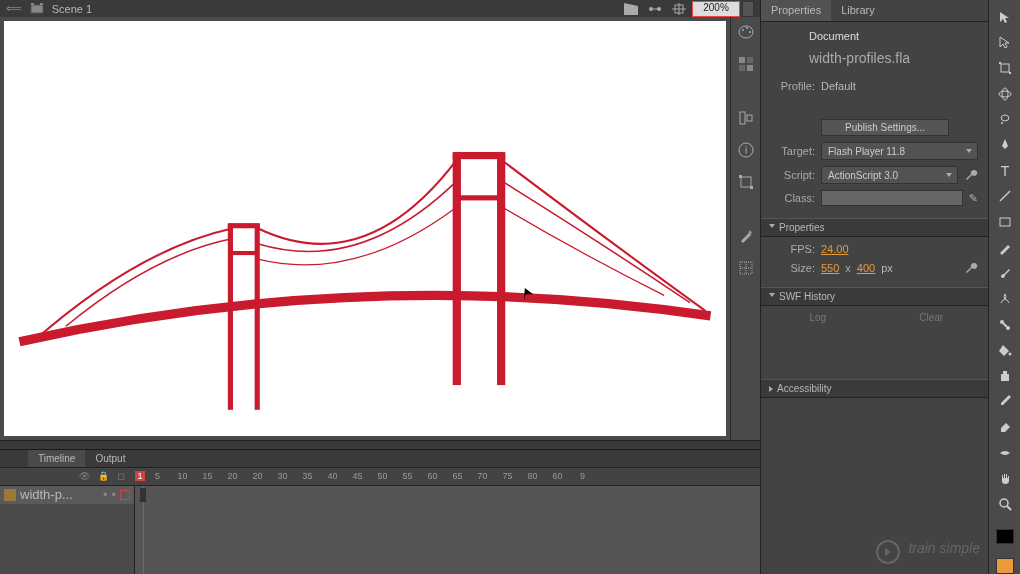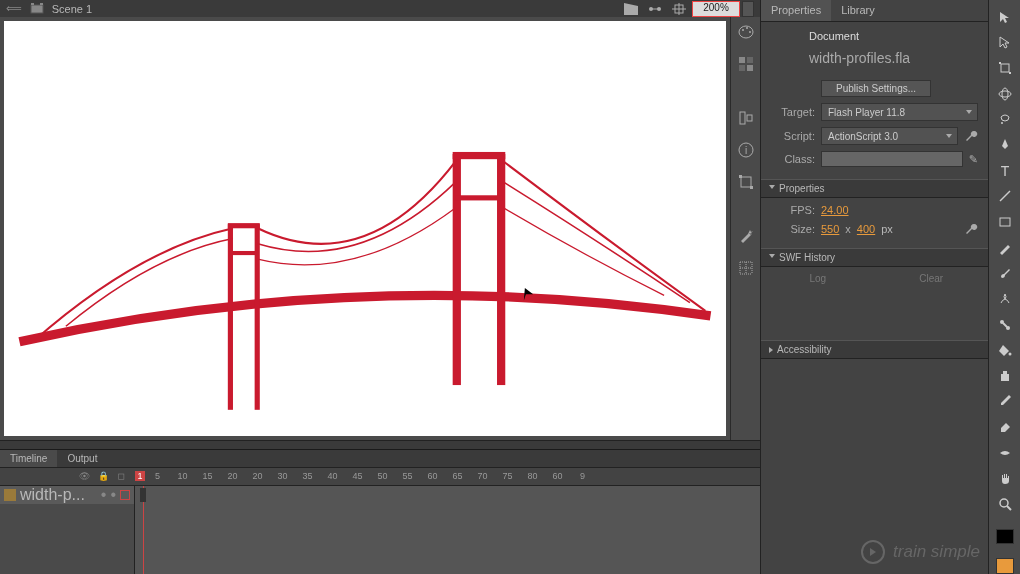--- a/index.html
+++ b/index.html
@@ -36,57 +36,57 @@
 
 .section-head { background: #3a3a3a; padding: 3px 8px; font-size: 10px; border-top: 1px solid #555; border-bottom: 1px solid #222; display: flex; align-items: center; gap: 4px; }
 .tri { width: 0; height: 0; border-left: 4px solid #aaa; border-top: 3px solid transparent; border-bottom: 3px solid transparent; display: inline-block; }
 .tri.open { border-left: none; border-top: 4px solid #aaa; border-left: 3px solid transparent; border-right: 3px solid transparent; }
 
 .prop-body { padding: 6px 10px; font-size: 11px; }
 .prow { display: flex; align-items: center; margin-bottom: 6px; gap: 6px; }
 .plabel { width: 44px; text-align: right; color: #aaa; }
 .pval-dd { flex: 1; background: #525252; border: 1px solid #333; padding: 2px 6px; height: 18px; font-size: 10px; color: #ccc; display: flex; align-items: center; position: relative; }
 .pval-dd::after { content: ""; position: absolute; right: 5px; top: 6px; border-left: 3px solid transparent; border-right: 3px solid transparent; border-top: 4px solid #aaa; }
-.btn { background: #555; border: 1px solid #333; padding: 2px 14px; font-size: 10px; color: #ccc; }
+.btn { background: #555; border: 1px solid #333; padding: 2px 23px; font-size: 10px; color: #ccc; margin-top: 21px; }
 .orange { color: #e89a3c; text-decoration: underline; }
 .input-bar { flex: 1; height: 16px; background: #666; border: 1px solid #333; }
 .wrench { width: 14px; height: 14px; }
 .size-x { color: #aaa; }
 .swatch { width: 22px; height: 14px; background: #fff; border: 1px solid #333; }
 
 .swf-body { display: flex; padding: 4px 0; }
 .swf-btn { flex: 1; text-align: center; color: #777; font-size: 10px; padding: 2px; }
 
 .panel-fill { flex: 1; }
 
 .toolbar-col { width: 32px; background: #4a4a4a; border-left: 1px solid #222; display: flex; flex-direction: column; align-items: center; padding-top: 6px; gap: 4px; }
 .tool { width: 24px; height: 22px; display: flex; align-items: center; justify-content: center; color: #ccc; cursor: pointer; }
 .tspacer { height: 6px; }
 .color-sw { width: 18px; height: 16px; border: 1px solid #333; }
 
 .bottom-panel { height: 145px; background: #3a3a3a; border-top: 1px solid #1a1a1a; display: flex; flex-direction: column; }
 .bp-tabs { height: 18px; display: flex; border-bottom: 1px solid #222; }
 .bp-tab { padding: 3px 10px; font-size: 10px; }
-.bp-tab.active { background: #4a4a4a; }
+.bp-tab.active { background: #4a4a4a; margin-left: 28px; }
 .tl-head { height: 18px; display: flex; background: #434343; border-bottom: 1px solid #222; }
 .layer-head { width: 135px; display: flex; justify-content: flex-end; align-items: center; gap: 8px; padding-right: 10px; }
 .layer-head span { font-size: 9px; color: #888; }
 .frames-head { flex: 1; display: flex; align-items: center; position: relative; overflow: hidden; }
 .frame-num { width: 25px; font-size: 9px; text-align: center; color: #999; }
 .tl-body { flex: 1; display: flex; background: #4a4a4a; }
 .layers { width: 135px; border-right: 1px solid #222; }
-.layer-row { height: 18px; background: #5a5a5a; display: flex; align-items: center; padding: 0 4px; gap: 4px; font-size: 16px; }
+.layer-row { height: 18px; background: #5a5a5a; display: flex; align-items: center; padding: 0 4px; gap: 4px; font-size: 13px; }
 .layer-icon { width: 12px; height: 12px; background: #9a7a3a; }
 .frames { flex: 1; position: relative; background: #555; }
 .marker { position: absolute; left: 8px; top: 0; bottom: 0; width: 1px; background: #c44; }
 .keyframe { position: absolute; left: 5px; top: 2px; width: 6px; height: 14px; background: #333; }
 
 .scrollbar-h { height: 10px; background: #3a3a3a; border-top: 1px solid #222; }
 
-.watermark { position: absolute; right: 40px; bottom: 10px; color: #666; font-size: 17px; font-style: italic; display: flex; align-items: center; gap: 8px; }
+.watermark { position: absolute; right: 40px; bottom: 10px; color: #666; font-size: 14px; font-style: italic; display: flex; gap: 8px; }
 .wm-circle { width: 24px; height: 24px; border: 2px solid #666; border-radius: 50%; display: flex; align-items: center; justify-content: center; }
 </style>
 </head>
 <body>
 
 <div class="window">
 
   <div class="main-row">
     <div class="left-col">
       <div class="bread-row">
@@ -265,20 +265,24 @@
       <div class="panel-tabs">
         <div class="ptab active">Properties</div>
         <div class="ptab">Library</div>
       </div>
       <div class="doc-head">
         <div class="doc-title">Document</div>
         <div class="doc-file">width-profiles.fla</div>
       </div>
 
       <div class="prop-body">
+        <div class="prow">
+            <span class="plabel">Profile:</span>
+            <span>Default</span>
+          </div>
         <div class="prow" style="padding-left:50px">
             <span class="btn">Publish Settings...</span>
           </div>
         <div class="prow">
             <span class="plabel">Target:</span>
             <div class="pval-dd">Flash Player 11.8</div>
           </div>
         <div class="prow">
             <span class="plabel">Script:</span>
             <div class="pval-dd">ActionScript 3.0</div>

